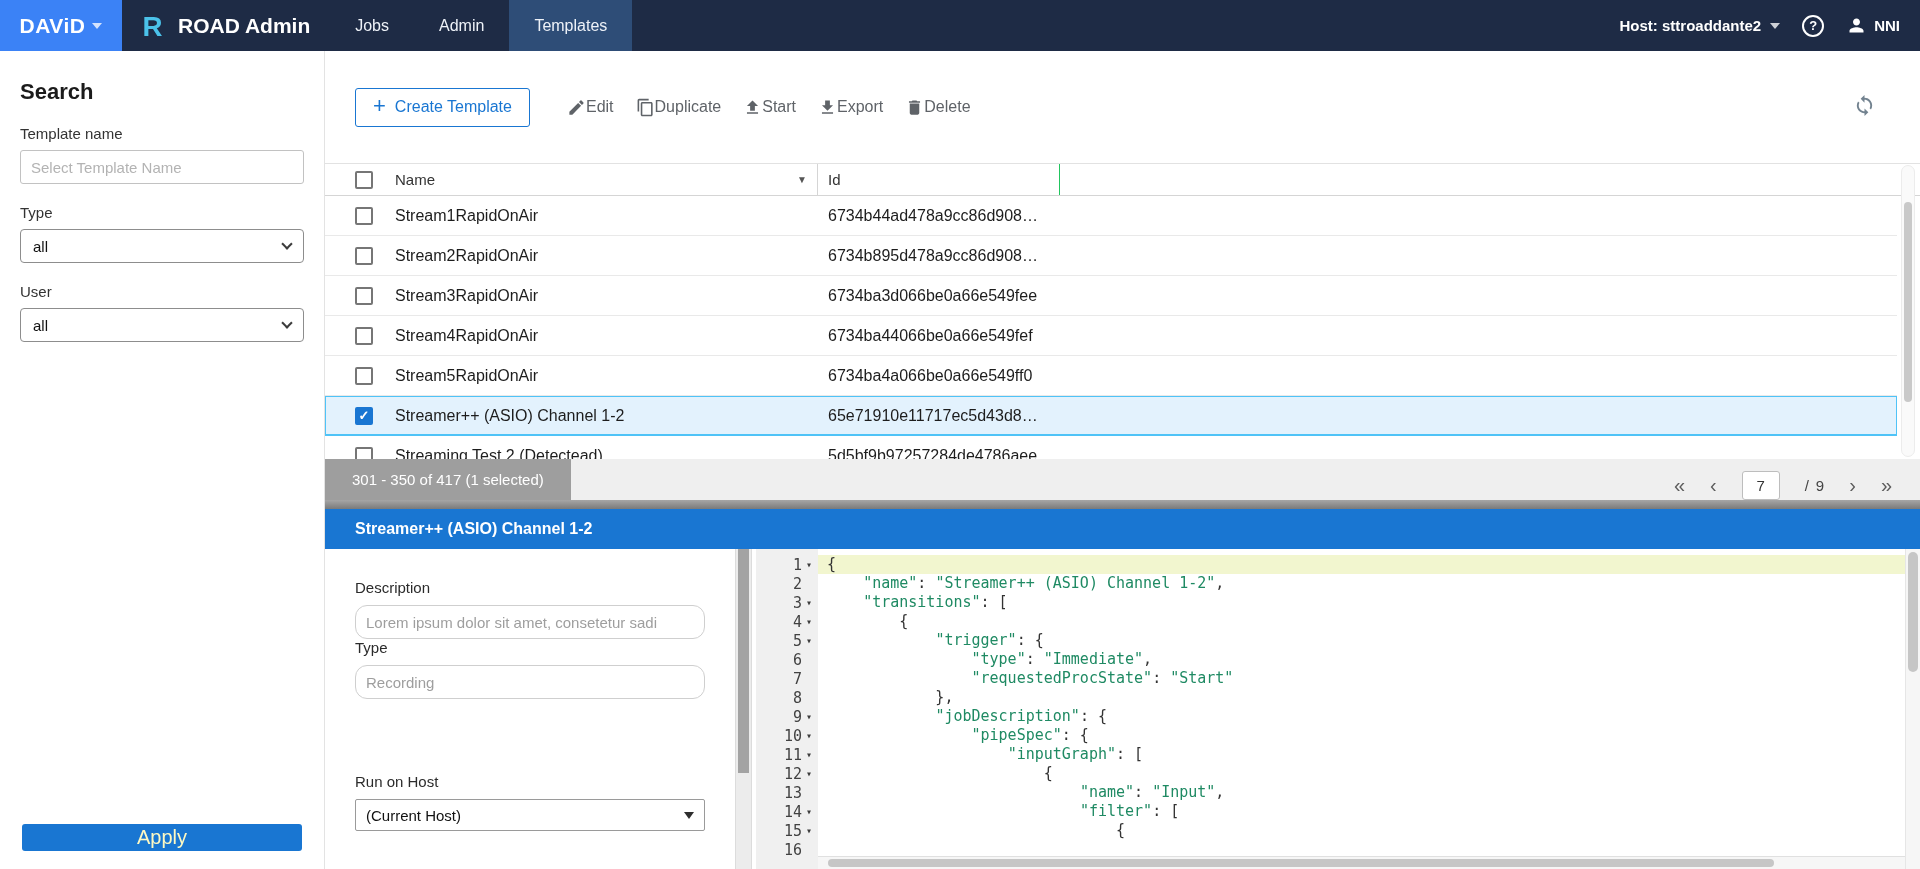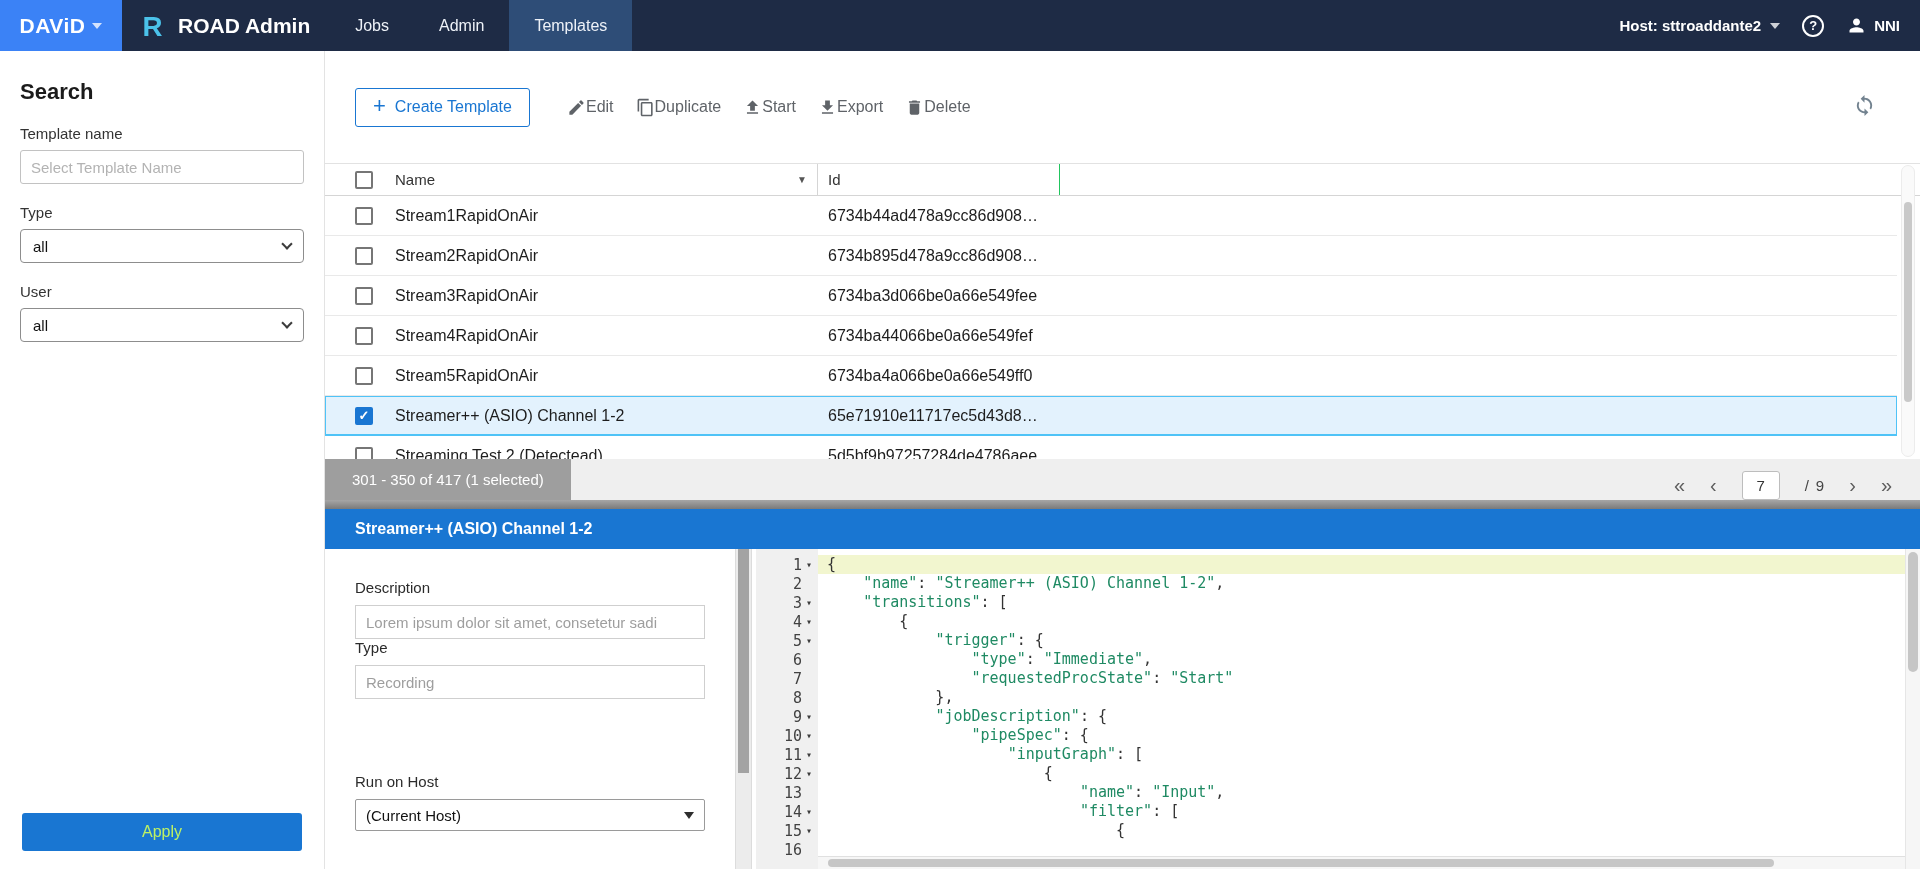--- a/index.html
+++ b/index.html
@@ -28,21 +28,21 @@
   .sidebar{width:325px;border-right:1px solid #e3e3e3;position:relative;padding:28px 20px 0;background:#fff;}
   .content{flex:1;display:flex;flex-direction:column;min-width:0;background:#fff;}
 
   
   .sidebar h2{font-size:22px;font-weight:700;color:#1b1b1b;margin-bottom:20px;}
   .field-label{font-size:15px;color:#333;margin-bottom:8px;}
   .text-input{width:100%;height:34px;border:1px solid #c2c2c2;border-radius:3px;padding:0 10px;font-size:15px;color:#333;font-family:inherit;margin-bottom:20px;}
   .text-input::placeholder{color:#b3b3b3;}
   .select{width:100%;height:34px;border:1px solid #8d8d8d;border-radius:4px;display:flex;align-items:center;justify-content:space-between;padding:0 12px;font-size:15px;color:#111;margin-bottom:20px;background:#fff;cursor:pointer;}
   .vchev{width:8px;height:8px;border-right:2px solid #3c3c3c;border-bottom:2px solid #3c3c3c;transform:rotate(45deg);margin-top:-4px;}
-  .apply-btn{position:absolute;left:22px;right:22px;bottom:18px;height:38px;background:#1976d2;color:#bef264;border:none;border-radius:3px;font-size:16px;font-family:inherit;cursor:pointer;}
+  .apply-btn{position:absolute;left:22px;right:22px;bottom:18px;height:27px;background:#1976d2;color:#fef9c3;border:none;border-radius:3px;font-size:20px;font-family:inherit;cursor:pointer;}
 
   
   .toolbar{height:112px;display:flex;align-items:center;padding-left:30px;}
   .create-btn{height:39px;display:flex;align-items:center;gap:9px;border:1px solid #1976d2;border-radius:3px;color:#1976d2;background:#fff;padding:0 17px;font-size:16px;font-family:inherit;margin-right:26px;cursor:pointer;}
   .plus{font-size:22px;line-height:1;margin-top:-2px;}
   .tool-btn{display:flex;align-items:center;color:#5f6368;font-size:16px;padding:8px 11px;background:none;border:none;font-family:inherit;cursor:pointer;}
   .tool-btn svg{width:19px;height:19px;fill:#5f6368;}
   .refresh-btn{margin-left:auto;margin-right:44px;background:none;border:none;cursor:pointer;}
   .refresh-btn svg{width:23px;height:23px;fill:#72828f;}
 
@@ -73,21 +73,21 @@
   .page-box{width:38px;height:29px;border:1px solid #bdbdbd;border-radius:3px;background:#fff;text-align:center;font-size:15px;color:#333;font-family:inherit;}
   .page-total{font-size:15px;color:#444;display:flex;gap:7px;}
 
   .divider{height:9px;background:linear-gradient(#a6a6a6,#7a7a7a);cursor:row-resize;}
 
   
   .panel-header{height:40px;background:#1976d2;color:#fff;display:flex;align-items:center;padding-left:30px;font-size:16px;font-weight:700;}
   .detail{flex:1;display:flex;min-height:0;}
   .form-col{width:410px;padding:30px 0 0 30px;}
   .form-label{font-size:15px;color:#2b2b2b;margin-bottom:9px;}
-  .form-input{width:350px;height:34px;border:1px solid #cfcfcf;border-radius:0;padding:0 10px;font-size:15px;color:#9e9e9e;font-family:inherit;background:#fff;}
+  .form-input{width:350px;height:34px;border:1px solid #cfcfcf;border-radius:12px;padding:0 10px;font-size:15px;color:#9e9e9e;font-family:inherit;background:#fff;}
   .form-input::placeholder{color:#9e9e9e;}
   .group{}
   .host-group{margin-top:74px;}
   .host-select{width:350px;height:32px;border:1px solid #9a9a9a;border-radius:2px;display:flex;align-items:center;justify-content:space-between;padding:0 10px;font-size:15px;color:#111;background:#fff;cursor:pointer;}
   .tri{width:0;height:0;border-left:5px solid transparent;border-right:5px solid transparent;border-top:7px solid #2e2e2e;}
   .form-scroll{width:17px;background:#ececec;border-left:1px solid #dcdcdc;border-right:1px solid #dcdcdc;position:relative;}
   .form-scroll .thumb{position:absolute;top:0;left:2px;right:2px;height:70%;background:#a3a3a3;}
 
   
   .editor{flex:1;display:flex;position:relative;margin-left:4px;min-width:0;overflow:hidden;}

